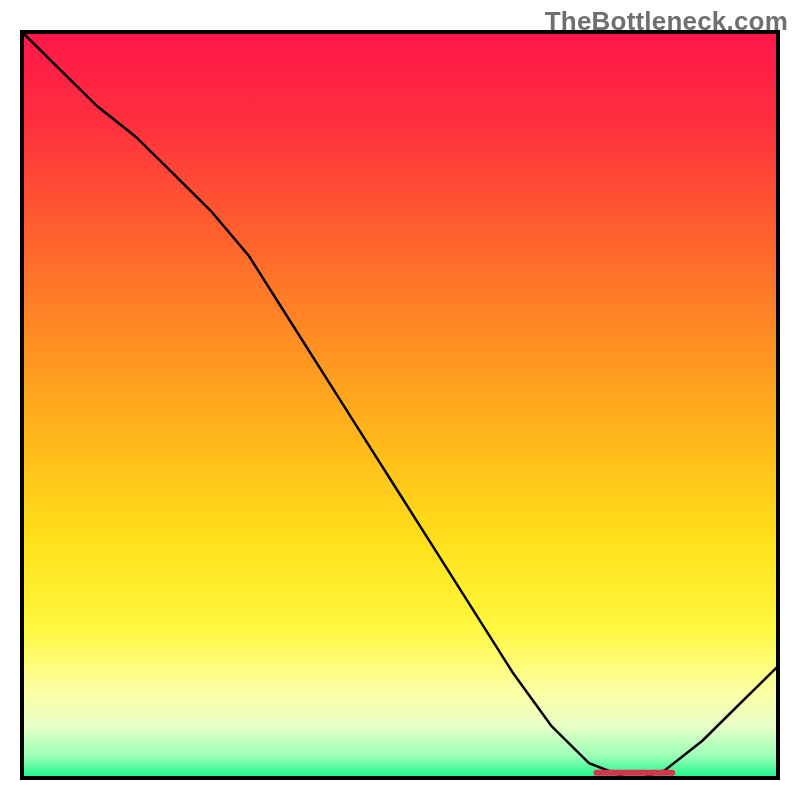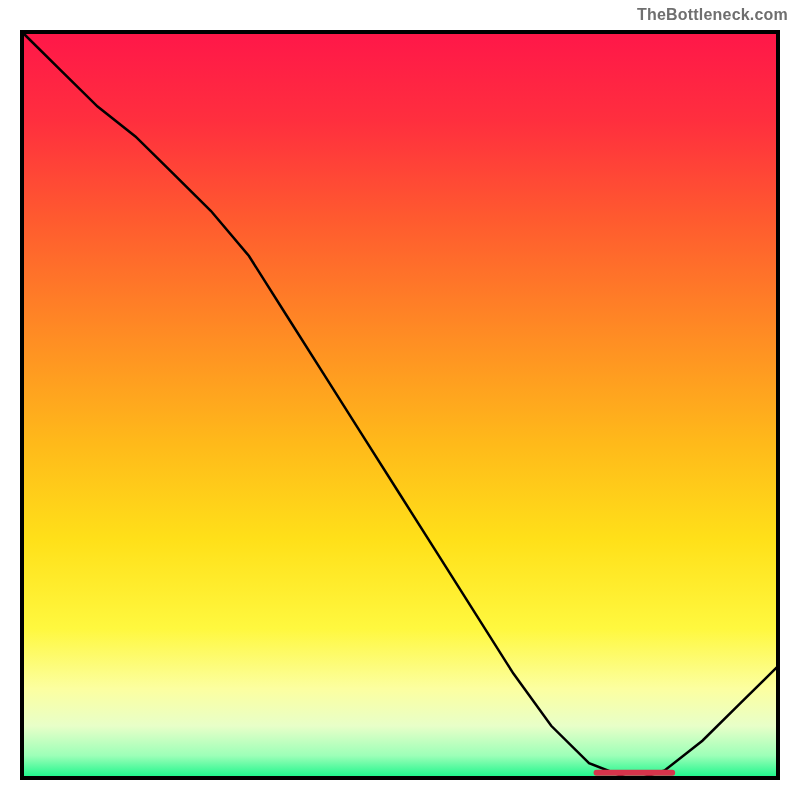--- a/index.html
+++ b/index.html
@@ -12,21 +12,21 @@
   }
   .container {
     position: relative;
     width: 800px;
     height: 800px;
   }
   .watermark {
     position: absolute;
     top: 6px;
     right: 12px;
-    font-size: 16px;
+    font-size: 26px;
     font-weight: 600;
     color: #6f6f6f;
     letter-spacing: 0.2px;
   }
   svg {
     display: block;
   }
 </style>
 </head>
 <body>

